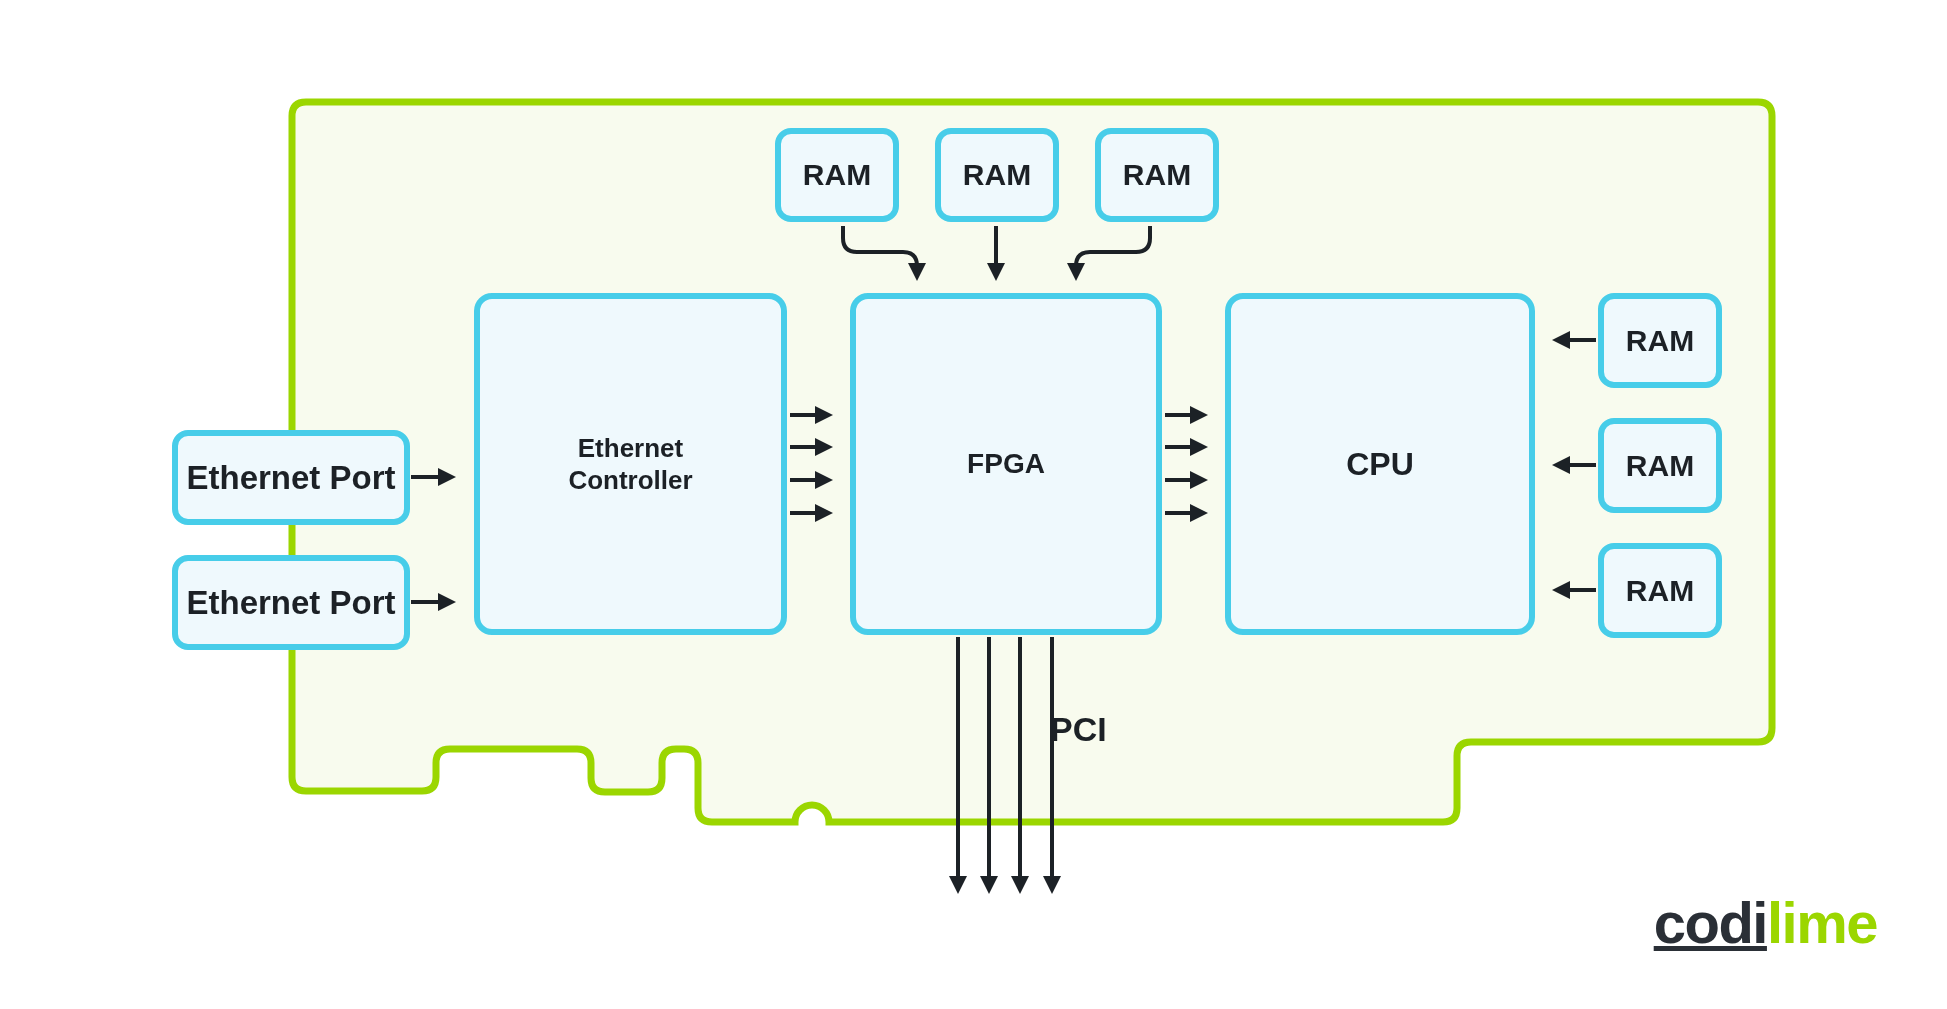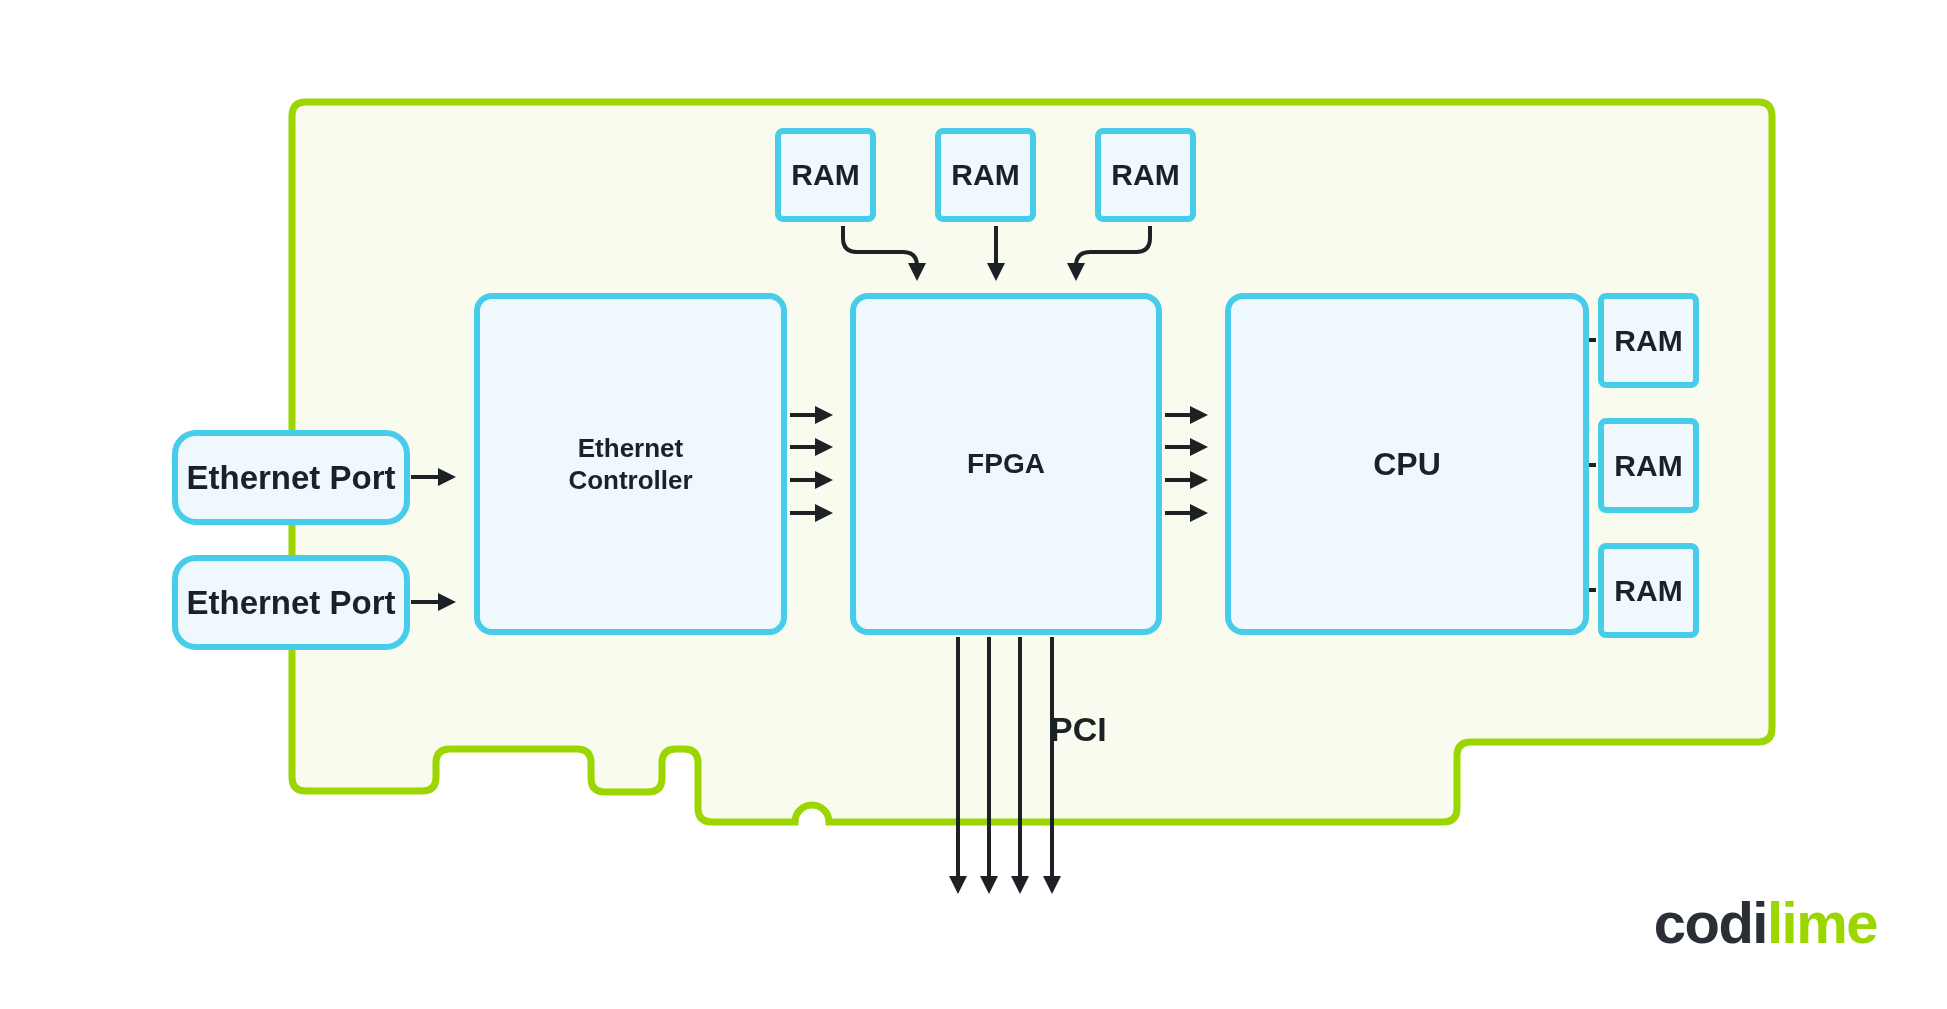--- a/index.html
+++ b/index.html
@@ -21,46 +21,46 @@
   svg.layer{z-index:1;}
   .node{
     position:absolute;z-index:2;
     background:var(--chip-fill);
     border:6px solid var(--chip-stroke);
     border-radius:18px;
     display:flex;align-items:center;justify-content:center;
     color:var(--ink);font-weight:bold;text-align:center;
   }
   .node .lbl{display:block;}
-  .ep{left:172px;width:238px;height:95px;font-size:33px;border-radius:24px;}
+  .ep{left:172px;width:238px;height:95px;font-size:33px;border-radius:16px;}
   .ep1{top:430px;}
   .ep2{top:555px;}
   .big{top:293px;height:342px;}
   .ec{left:474px;width:313px;font-size:26px;}
   .ec .lbl{width:190px;line-height:1.25;}
   .fpga{left:850px;width:312px;font-size:28px;}
-  .cpu{left:1225px;width:364px;font-size:32px;}
-  .ram{width:101px;height:94px;font-size:30px;border-radius:8px;}
+  .cpu{left:1225px;width:310px;font-size:32px;}
+  .ram{width:124px;height:94px;font-size:30px;border-radius:16px;}
   .ramt{top:128px;}
   .ramt1{left:775px;}
   .ramt2{left:935px;}
   .ramt3{left:1095px;}
   .ramr{left:1598px;height:95px;}
   .ramr1{top:293px;}
   .ramr2{top:418px;}
   .ramr3{top:543px;}
   .pci-label{
     position:absolute;z-index:2;left:1050px;top:710px;
     color:var(--ink);font-weight:bold;font-size:34px;
   }
   .logo{
     position:absolute;z-index:2;right:70px;top:889px;
     font-size:58px;font-weight:bold;letter-spacing:-1.5px;
   }
-  .logo .dark{color:var(--logo-dark);}
+  .logo .dark{color:var(--logo-dark);text-decoration:underline;}
   .logo .lime{color:var(--logo-lime);text-align:right;}
   .board-outline{fill:var(--board-fill);stroke:var(--board-stroke);stroke-width:7;}
   .arrow{stroke:var(--ink);stroke-width:4;fill:none;}
   .ah{fill:var(--ink);}
 </style>
 </head>
 <body>
 
 <div class="canvas">
 

